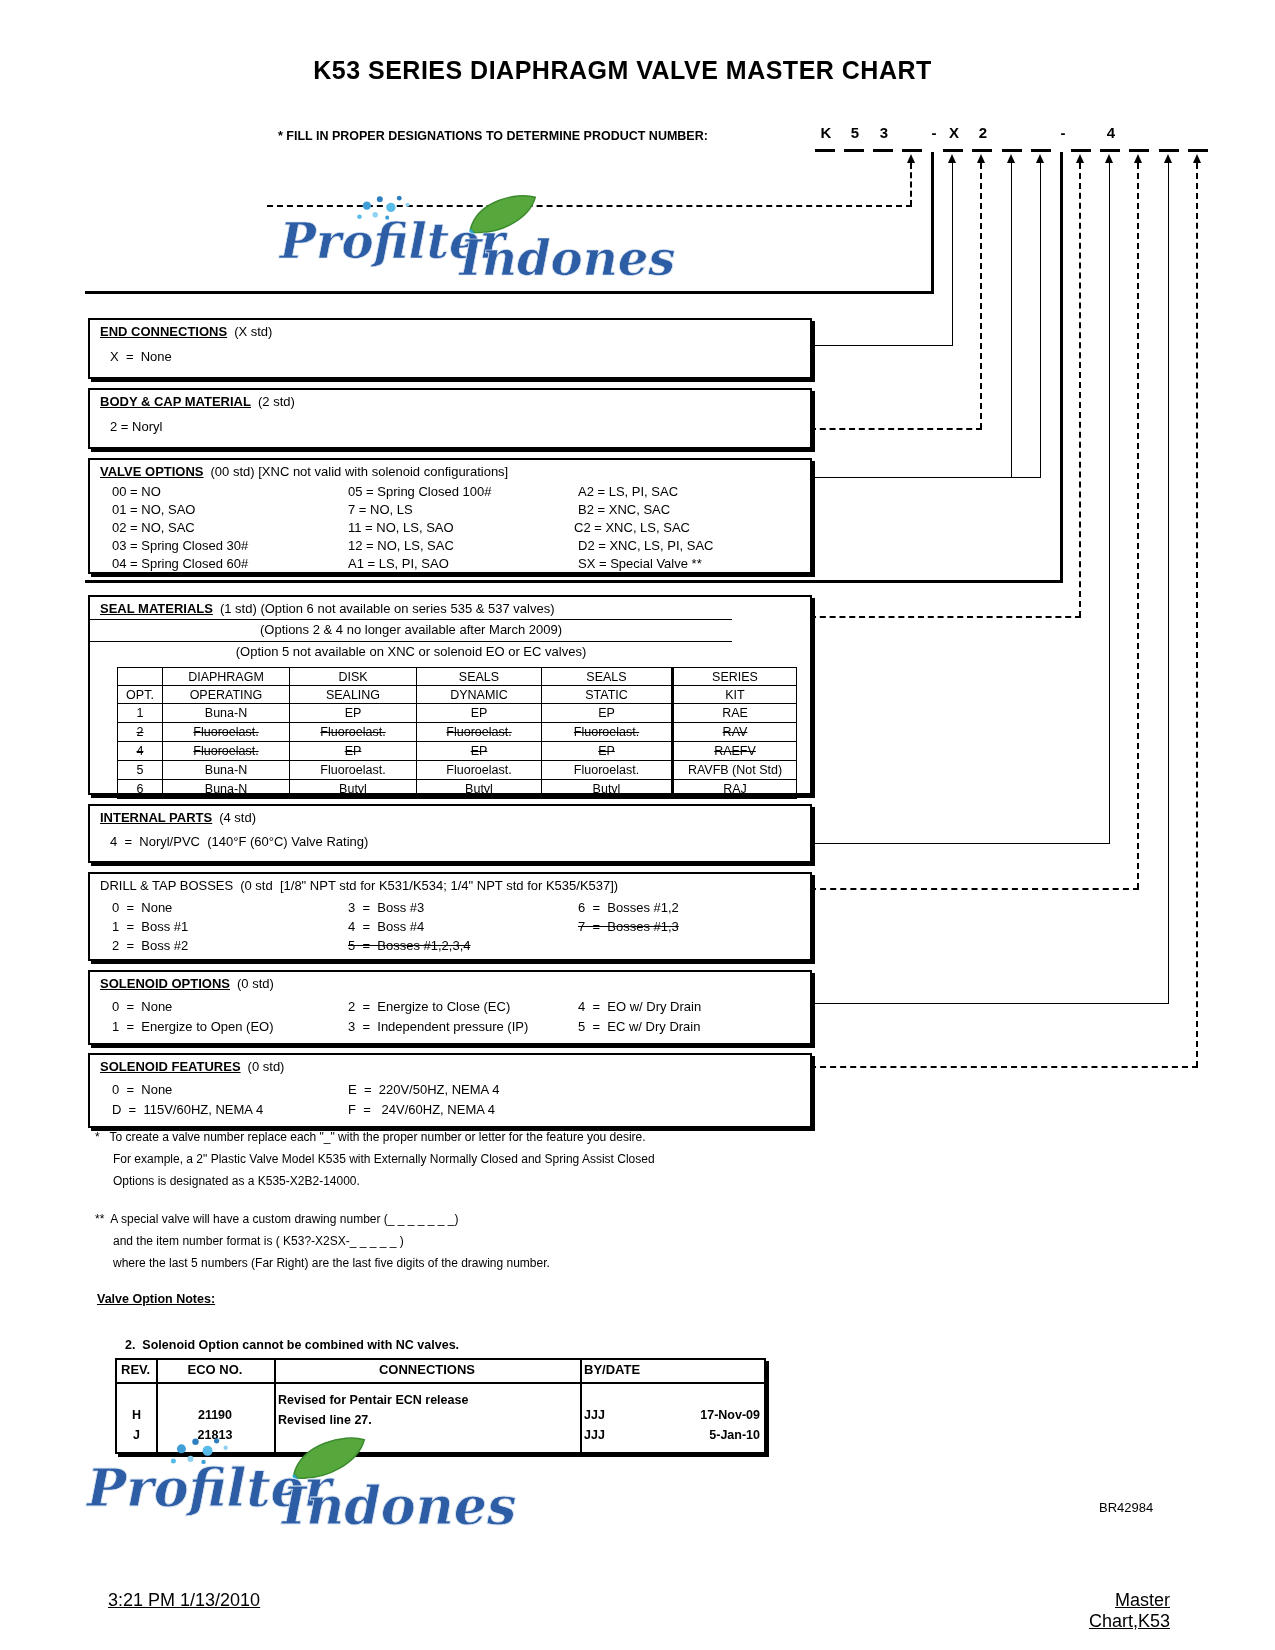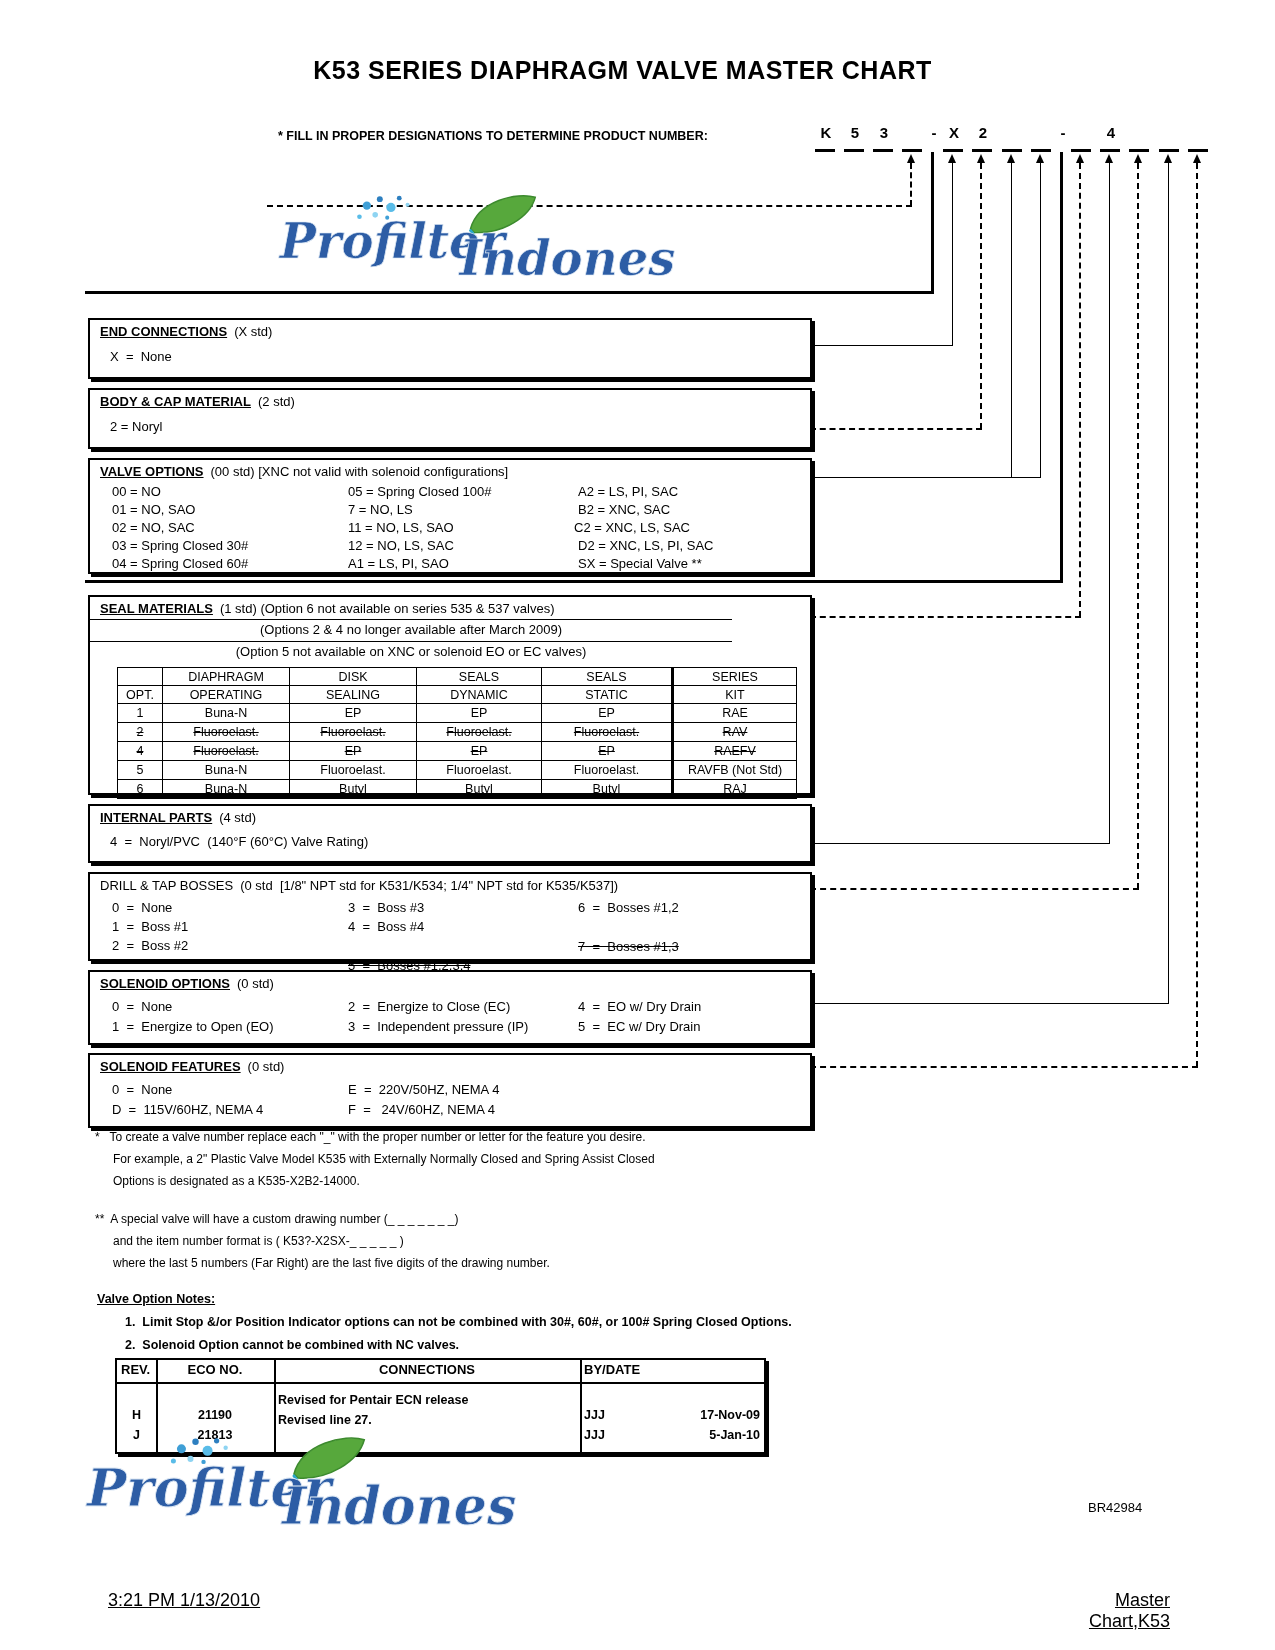--- a/index.html
+++ b/index.html
@@ -20,21 +20,21 @@
   .vt{width:3px;background:#000;}
   .ht{height:3px;background:#000;}
   .arr{width:0;height:0;border-left:4.5px solid transparent;border-right:4.5px solid transparent;border-bottom:9px solid #000;}
   
   .sbox{border:2px solid #000;background:#fff;box-shadow:3px 3px 0 0 #000;}
   .hd-row{position:absolute;left:10px;top:4px;font-size:13px;white-space:pre;}
   .hd-t{font-weight:bold;text-decoration:underline;}
   .hd-t.plain{font-weight:normal;text-decoration:none;}
   .hd-s{margin-left:7px;font-weight:normal;}
   .it{position:absolute;font-size:13px;white-space:pre;}
-  .strike{text-decoration:line-through;margin-top:20px;}
+  .strike{text-decoration:line-through;}
   
   .seal-note{position:absolute;left:0;width:642px;text-align:center;font-size:13px;}
   .seal-line{position:absolute;left:0;width:642px;border-bottom:1.5px solid #000;height:0;}
   table.seal{position:absolute;left:27px;top:70px;border-collapse:collapse;table-layout:fixed;}
   table.seal td{border:1.5px solid #000;text-align:center;font-size:12.5px;padding:0 2px;height:18px;overflow:hidden;white-space:nowrap;}
   table.seal tr.hdr td{height:17px;}
   table.seal td.kit{border-left:3px solid #000;}
   table.seal .l2{display:block;line-height:16px;}
   tr.struck td{text-decoration:line-through;}
   
@@ -45,21 +45,21 @@
   .revtable{left:115px;top:1358px;width:647px;height:92px;border:2px solid #000;box-shadow:3px 3px 0 0 #000;background:#fff;}
   .rt-cell{position:absolute;box-sizing:border-box;}
   .rt-h{font-size:13px;font-weight:bold;padding:2px 4px;border-bottom:2px solid #000;}
   .rt-b{font-size:12.5px;font-weight:bold;display:flex;flex-direction:column;justify-content:flex-end;padding:2px 4px 3px 4px;}
   .rt-r{line-height:20px;display:flex;justify-content:space-between;}
   .rt-r.center{justify-content:center;}
   .rt-vline{position:absolute;top:0;bottom:0;width:0;border-left:2px solid #000;}
   
   .logotext{font-family:"DejaVu Serif",serif;font-style:italic;font-weight:bold;}
   .footer{font-size:18px;text-decoration:underline;}
-  .docnum{font-size:13px;}
+  .docnum{font-size:13px;margin-left:11px;}
 </style>
 </head>
 <body>
 
 <div class="page">
 
   <div class="abs title">K53 SERIES DIAPHRAGM VALVE MASTER CHART</div>
 
   <div class="abs pn-label">* FILL IN PROPER DESIGNATIONS TO DETERMINE PRODUCT NUMBER:</div>
 
@@ -315,21 +315,20 @@
 
   <div class="abs fn" style="left:95px;top:1130px">*   To create a valve number replace each "_" with the proper number or letter for the feature you desire.</div>
   <div class="abs fn" style="left:113px;top:1152px">For example, a 2" Plastic Valve Model K535 with Externally Normally Closed and Spring Assist Closed</div>
   <div class="abs fn" style="left:113px;top:1174px">Options is designated as a K535-X2B2-14000.</div>
 
   <div class="abs fn" style="left:95px;top:1212px">**  A special valve will have a custom drawing number (_ _ _ _ _ _ _)</div>
   <div class="abs fn" style="left:113px;top:1234px">and the item number format is ( K53?-X2SX-_ _ _ _ _ )</div>
   <div class="abs fn" style="left:113px;top:1256px">where the last 5 numbers (Far Right) are the last five digits of the drawing number.</div>
 
   <div class="abs vn-title" style="left:97px;top:1292px">Valve Option Notes:</div>
-  <div class="abs vn" style="left:125px;top:1315px">1.  Limit Stop &amp;/or Position Indicator options can not be combined with 30#, 60#, or 100# Spring Closed Options.</div>
   <div class="abs vn" style="left:125px;top:1338px">2.  Solenoid Option cannot be combined with NC valves.</div>
 
   <div class="abs revtable">
     <div class="rt-cell rt-h" style="left:0;top:0;width:39px;height:24px">REV.</div>
     <div class="rt-cell rt-h" style="left:39px;top:0;width:118px;height:24px;text-align:center">ECO NO.</div>
     <div class="rt-cell rt-h" style="left:157px;top:0;width:306px;height:24px;text-align:center">CONNECTIONS</div>
     <div class="rt-cell rt-h" style="left:463px;top:0;width:184px;height:24px">BY/DATE</div>
     <div class="rt-vline" style="left:39px"></div>
     <div class="rt-vline" style="left:157px"></div>
     <div class="rt-vline" style="left:463px"></div>

